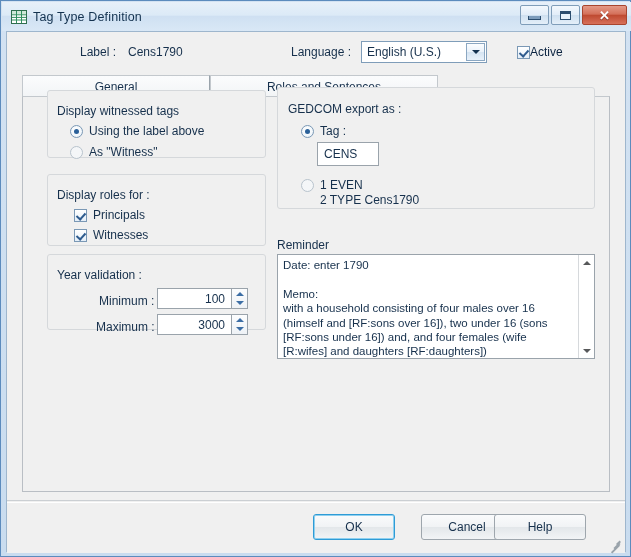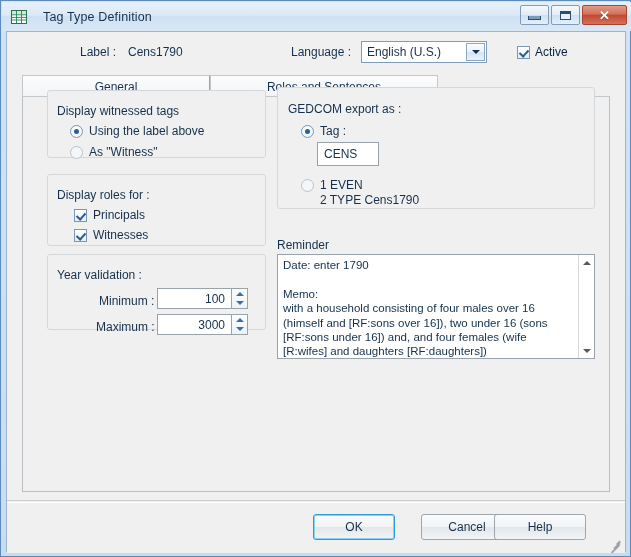--- a/index.html
+++ b/index.html
@@ -53,21 +53,21 @@
     align-items: center;
     background: linear-gradient(to bottom, #e7f0f9 0%, #dceaf7 45%, #cfe0f2 50%, #d9e8f6 100%);
   }
   .title-icon {
     margin-left: 9px;
     width: 16px; height: 16px;
     flex: 0 0 auto;
     display: block;
   }
   .title-text {
-    margin-left: 16px;
+    margin-left: 6px;
     font-size: 12.5px;
     color: #13324f;
     letter-spacing: 0.15px;
     white-space: nowrap;
   }
   .win-buttons {
     position: absolute;
     right: 4px; top: 3px;
     display: flex;
     gap: 2px;
@@ -162,21 +162,20 @@
     width: 0; height: 0;
     border-left: 4px solid transparent;
     border-right: 4px solid transparent;
     border-top: 4px solid #12304e;
   }
 
   .checkbox-row {
     position: absolute;
     display: flex;
     align-items: center;
-    gap: 5px;
     white-space: nowrap;
   }
   #active-row { left: 510px; top: 13px; }
 
   .cb {
     width: 13px; height: 13px;
     box-sizing: border-box;
     border: 1px solid #829a ;
     border: 1px solid #7a98b5;
     background: linear-gradient(to bottom, #ffffff 0%, #f1f7fc 55%, #e3edf7 100%);

